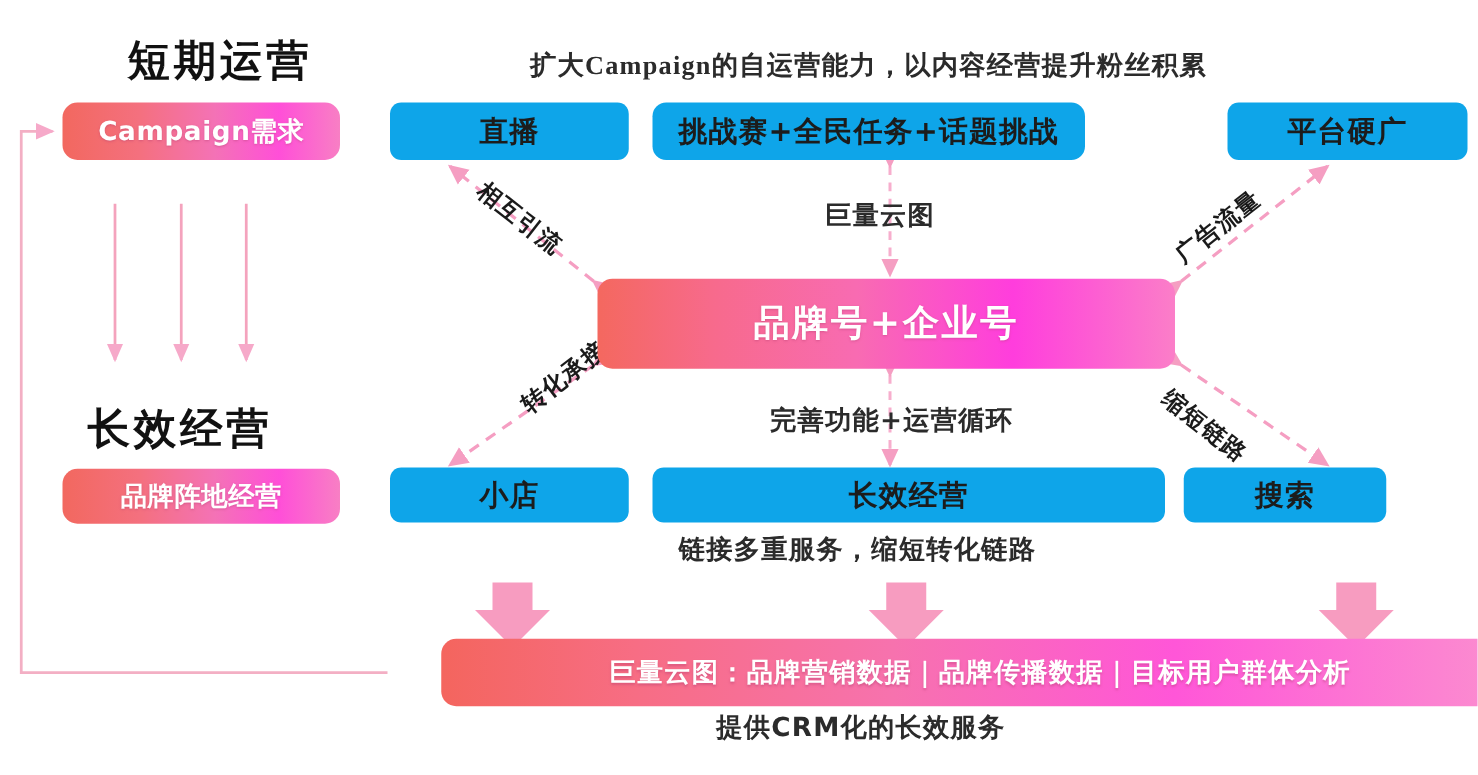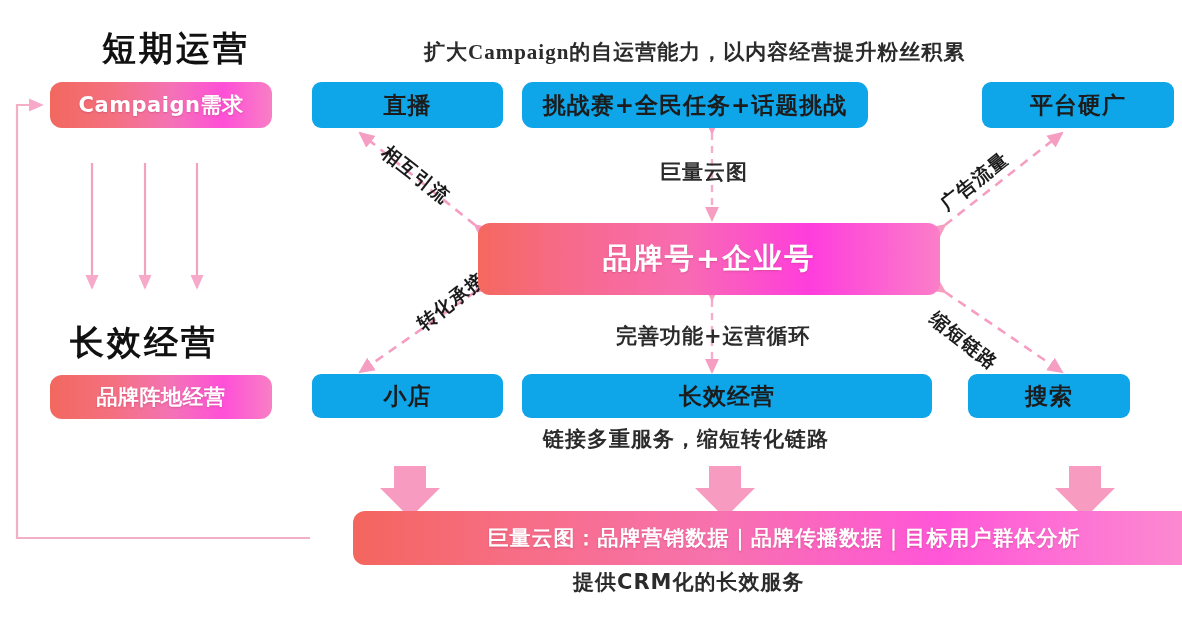--- a/index.html
+++ b/index.html
@@ -149,21 +149,21 @@
   <div class="cap cap-strong" style="left:616px;top:322px;">完善功能+运营循环</div>
 
   <div class="diaglabel" style="left:940px;top:306px;transform:rotate(38deg);">缩短链路</div>
 
   <div class="node grey" style="left:312px;top:374px;width:191px;height:44px;">小店</div>
 
   <div class="node pinkbox pink-hero" style="left:478px;top:223px;width:462px;height:72px;">品牌号+企业号</div>
 
   <div class="node grey" style="left:522px;top:374px;width:410px;height:44px;">长效经营</div>
 
-  <div class="node grey" style="left:968px;top:374px;width:162px;height:44px;">搜索</div>
+  <div class="node grey" style="left:947px;top:374px;width:162px;height:44px;">搜索</div>
 
   <div class="cap cap-strong" style="left:543px;top:425px;">链接多重服务，缩短转化链路</div>
 
   <div class="node pinkbox pink-bar" style="left:310px;top:511px;width:862px;height:54px;margin-left:43px;">巨量云图：品牌营销数据｜品牌传播数据｜目标用户群体分析</div>
 
   <div class="cap cap-strong" style="left:573px;top:568px;">提供CRM化的长效服务</div>
 
 </div>
 
 </body></html>

